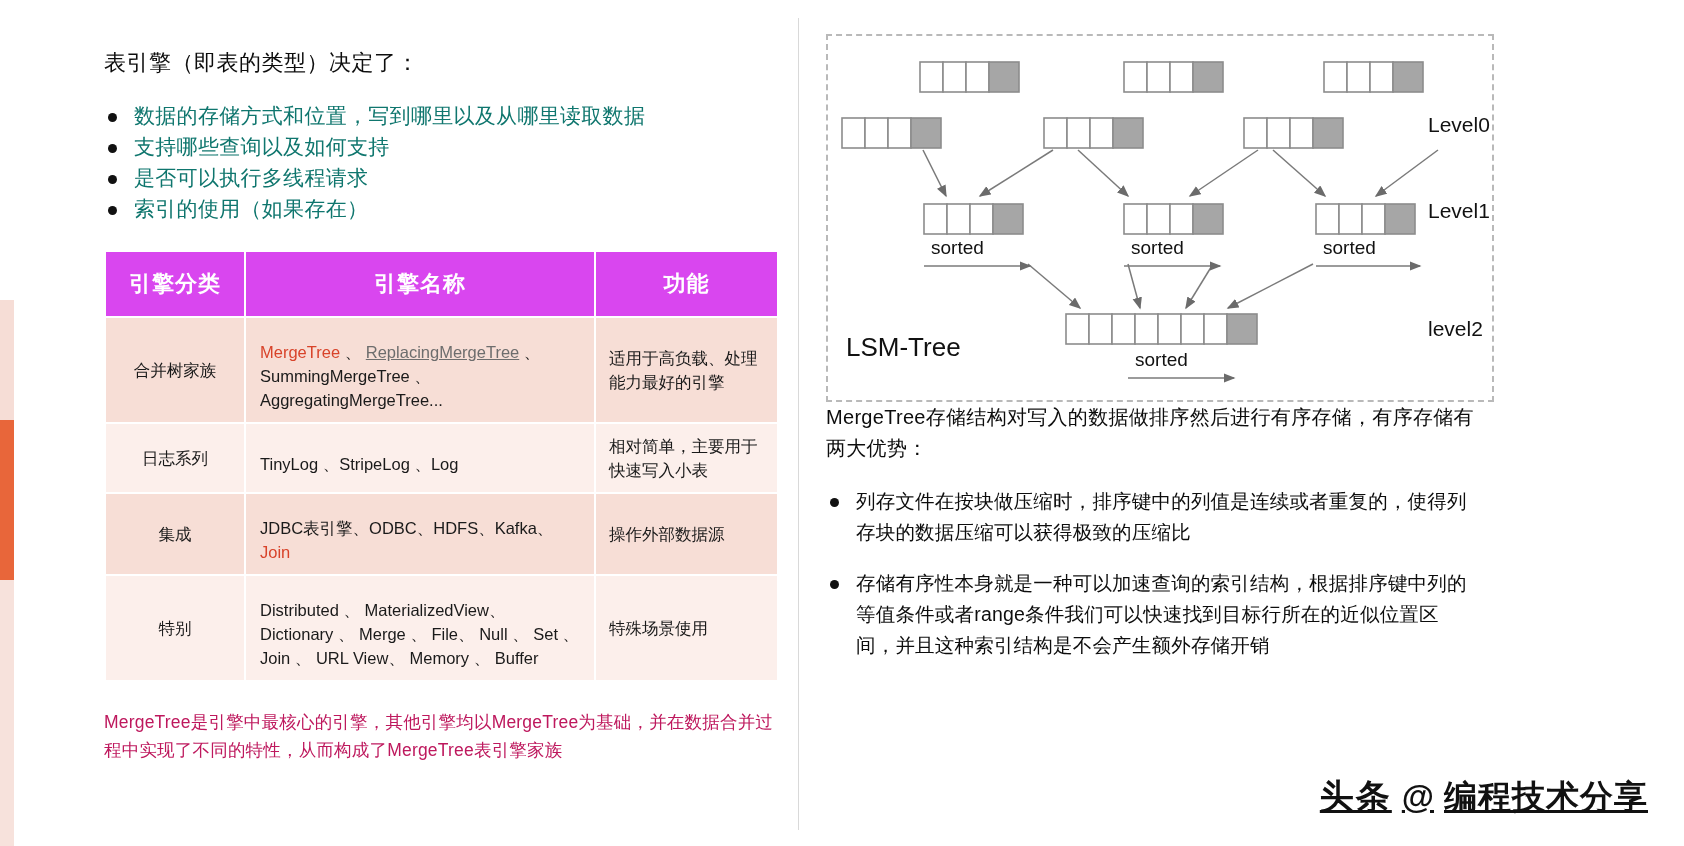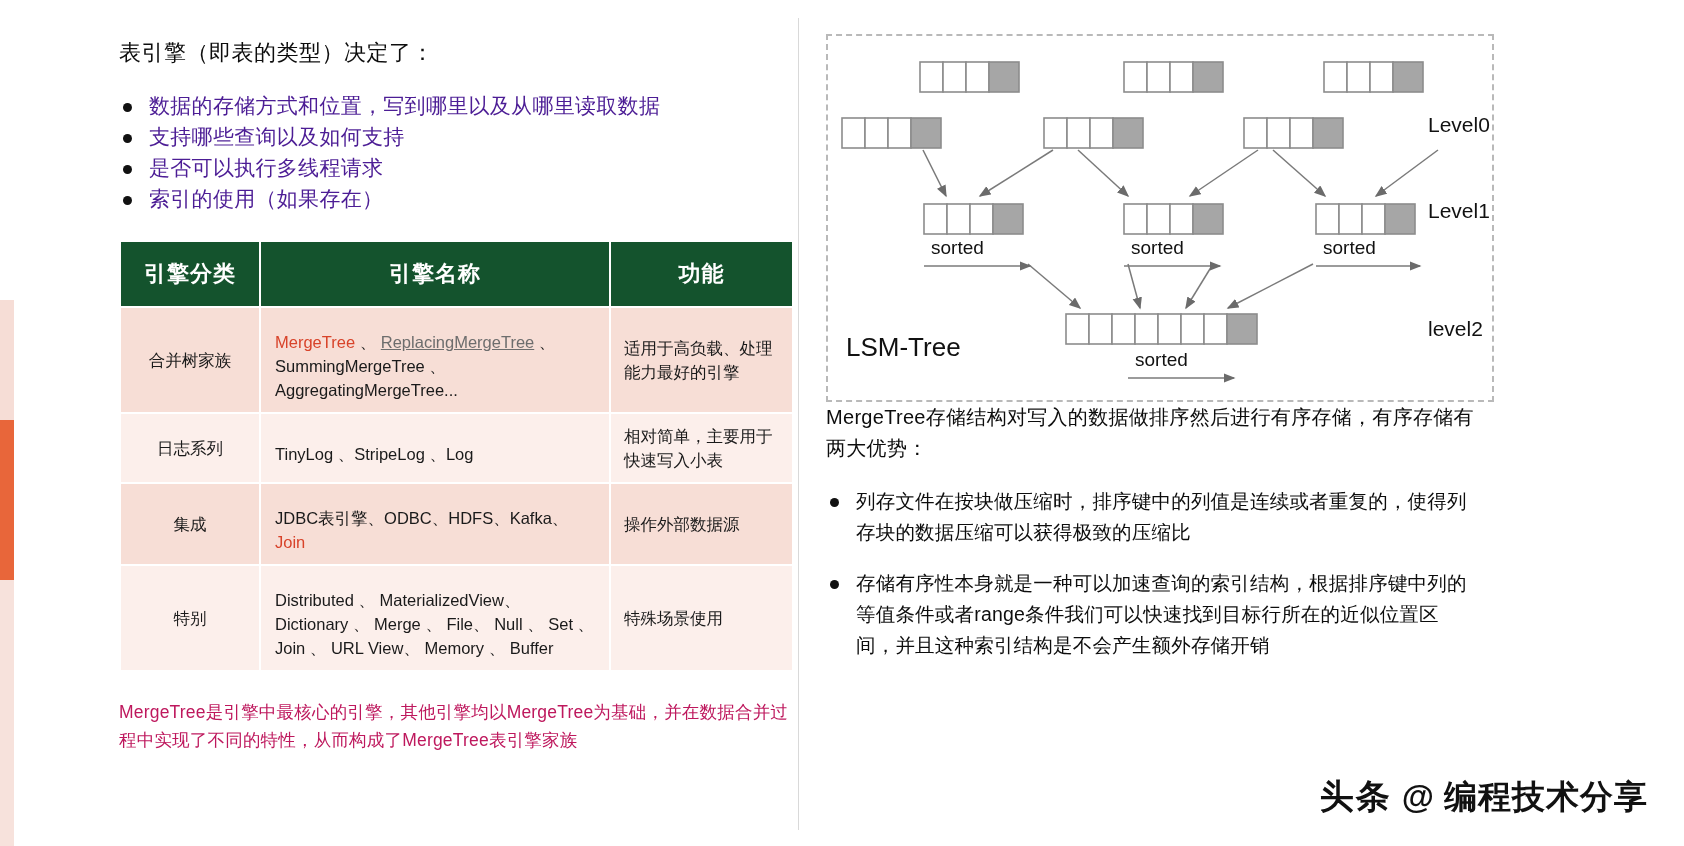--- a/index.html
+++ b/index.html
@@ -26,23 +26,22 @@
   }
   .accent-seg-1 { position:absolute; left:0; top:0;   width:14px; height:300px; background:#ffffff; }
   .accent-seg-2 { position:absolute; left:0; top:300px; width:14px; height:120px; background:#f6ddd6; }
   .accent-seg-3 { position:absolute; left:0; top:420px; width:14px; height:160px; background:#e8663a; }
   .accent-seg-4 { position:absolute; left:0; top:580px; width:14px; height:266px; background:#f7e2dc; }
 
   
   .left-col {
     position: absolute;
     left: 104px;
-    top: 38px;
+    top: 48px;
     width: 690px;
-    margin-left: 15px;
   }
 
   .lead-line {
     font-size: 22px;
     line-height: 30px;
     letter-spacing: 0.5px;
     color: #0d0d0d;
     margin-bottom: 22px;
   }
 
@@ -50,42 +49,42 @@
     list-style: none;
     margin: 0 0 26px 0;
     padding: 0;
   }
   ul.bullets li {
     position: relative;
     padding-left: 30px;
     font-size: 21px;
     line-height: 31px;
     letter-spacing: 0.3px;
-    color: #4c1d95;
+    color: #0f766e;
   }
   ul.bullets li::before {
     content: "";
     position: absolute;
     left: 4px;
     top: 13px;
     width: 9px;
     height: 9px;
     border-radius: 50%;
     background: #111111;
   }
 
   
   table.engine-table {
     border-collapse: collapse;
     width: 673px;
     table-layout: fixed;
     margin-top: 6px;
   }
   table.engine-table th {
-    background: #14532d;
+    background: #d946ef;
     color: #ffffff;
     font-size: 22px;
     font-weight: bold;
     text-align: center;
     padding: 17px 4px;
     border: 2px solid #ffffff;
     letter-spacing: 1px;
   }
   table.engine-table td {
     border: 2px solid #ffffff;
@@ -204,20 +203,21 @@
 
   
   .watermark {
     position: absolute;
     right: 36px;
     bottom: 26px;
     display: flex;
     align-items: center;
     gap: 10px;
     color: #111111;
+    text-decoration: underline;
   }
   .wm-logo {
     font-size: 34px;
     font-weight: bold;
     letter-spacing: 2px;
   }
   .wm-at {
     font-size: 33px;
     font-weight: bold;
   }

